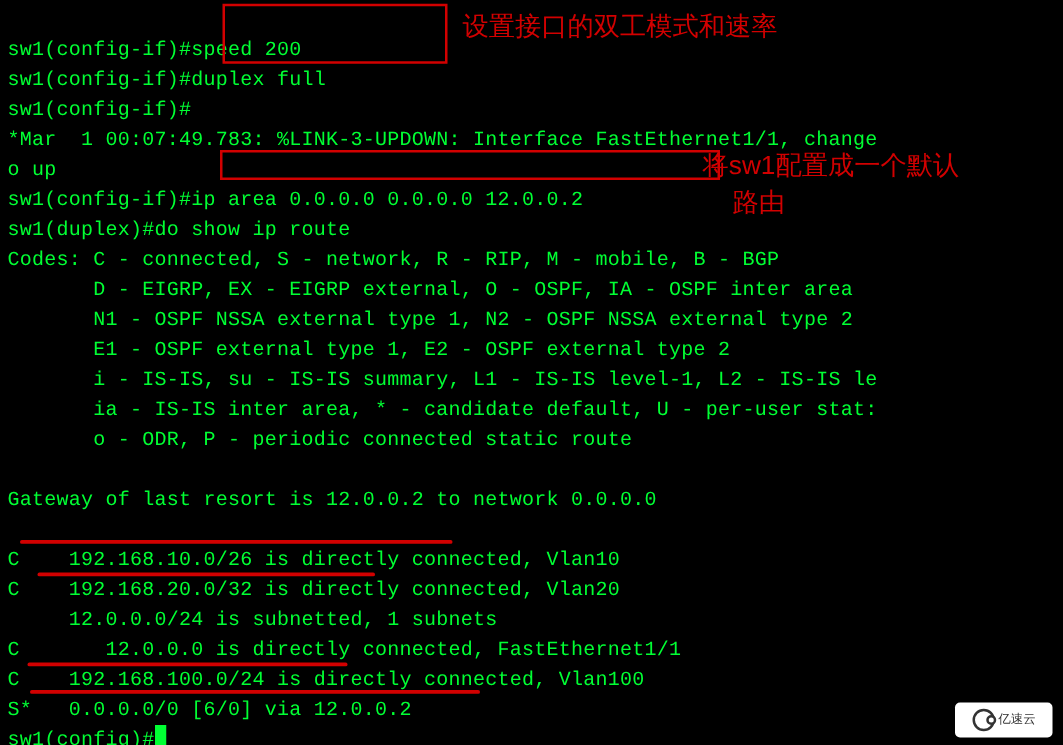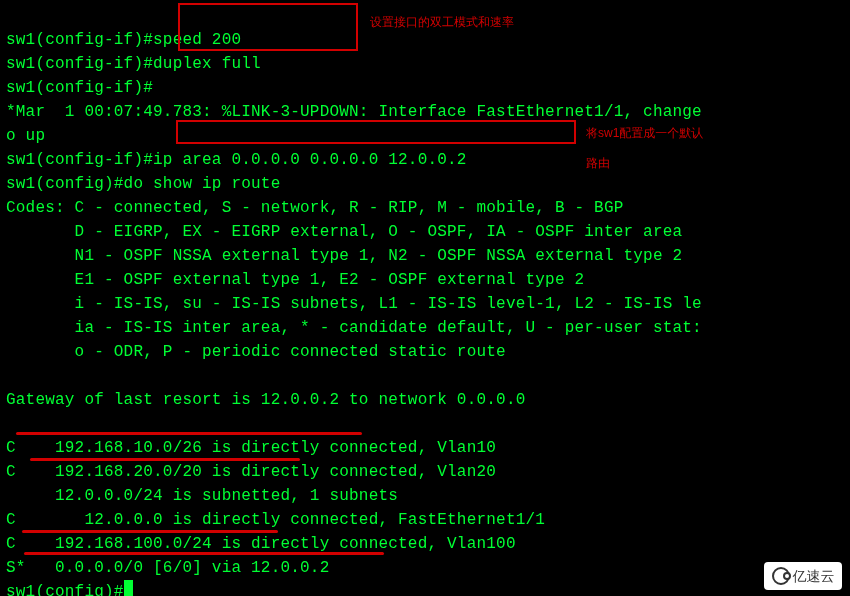--- a/index.html
+++ b/index.html
@@ -30,21 +30,21 @@
   .annot-box {
     position: absolute;
     border: 2px solid #d20000;
     box-sizing: border-box;
     pointer-events: none;
   }
   .annot-text {
     position: absolute;
     color: #d20000;
     font-family: "Microsoft YaHei", "SimSun", sans-serif;
-    font-size: 12px;
+    font-size: 21px;
     line-height: 20px;
     white-space: nowrap;
   }
   .underline {
     position: absolute;
     background: #d20000;
     height: 3px;
     border-radius: 2px;
   }
   .watermark {
@@ -54,65 +54,65 @@
     width: 78px;
     height: 28px;
     background: #fff;
     border-radius: 4px;
     box-shadow: 0 0 4px rgba(0,0,0,0.3);
     display:flex;
     align-items:center;
     justify-content:center;
     gap:3px;
     font-family: "Microsoft YaHei", sans-serif;
-    font-size:14px;
+    font-size:10px;
     color:#333;
   }
   .wm-icon {
     width:18px; height:18px;
     position:relative;
   }
   .wm-icon .c1 { position:absolute; width:18px; height:18px; border:2px solid #333; border-radius:50%; box-sizing:border-box; left:0; top:0;}
   .wm-icon .c2 { position:absolute; width:8px; height:8px; border:2px solid #333; border-radius:50%; box-sizing:border-box; left:11px; top:5px; background:#fff;}
 </style>
 </head>
 <body>
 
 <div class="terminal">
 <span>sw1(config-if)#speed 200</span>
 <span>sw1(config-if)#duplex full</span>
 <span>sw1(config-if)#</span>
 <span>*Mar  1 00:07:49.783: %LINK-3-UPDOWN: Interface FastEthernet1/1, change</span>
 <span>o up</span>
 <span>sw1(config-if)#ip area 0.0.0.0 0.0.0.0 12.0.0.2</span>
-<span>sw1(config)#do show ip route</span>
+<span>sw1(duplex)#do show ip route</span>
 <span>Codes: C - connected, S - network, R - RIP, M - mobile, B - BGP</span>
 <span>       D - EIGRP, EX - EIGRP external, O - OSPF, IA - OSPF inter area</span>
 <span>       N1 - OSPF NSSA external type 1, N2 - OSPF NSSA external type 2</span>
 <span>       E1 - OSPF external type 1, E2 - OSPF external type 2</span>
-<span>       i - IS-IS, su - IS-IS subnets, L1 - IS-IS level-1, L2 - IS-IS le</span>
+<span>       i - IS-IS, su - IS-IS summary, L1 - IS-IS level-1, L2 - IS-IS le</span>
 <span>       ia - IS-IS inter area, * - candidate default, U - per-user stat:</span>
 <span>       o - ODR, P - periodic connected static route</span>
 <span></span>
 <span>Gateway of last resort is 12.0.0.2 to network 0.0.0.0</span>
 <span></span>
 <span>C    192.168.10.0/26 is directly connected, Vlan10</span>
-<span>C    192.168.20.0/20 is directly connected, Vlan20</span>
+<span>C    192.168.20.0/32 is directly connected, Vlan20</span>
 <span>     12.0.0.0/24 is subnetted, 1 subnets</span>
 <span>C       12.0.0.0 is directly connected, FastEthernet1/1</span>
 <span>C    192.168.100.0/24 is directly connected, Vlan100</span>
 <span>S*   0.0.0.0/0 [6/0] via 12.0.0.2</span>
 <span><span>sw1(config)#</span><span class="cursor"></span></span>
 </div>
 
 <div class="annot-box" style="left:178px; top:3px; width:180px; height:48px;"></div>
 <div class="annot-text" style="left:370px; top:12px;">设置接口的双工模式和速率</div>
 
 <div class="annot-box" style="left:176px; top:120px; width:400px; height:24px;"></div>
-<div class="annot-text" style="left:586px; top:123px;">将sw1配置成一个默认</div>
+<div class="annot-text" style="left:562px; top:123px;">将sw1配置成一个默认</div>
 <div class="annot-text" style="left:586px; top:153px;">路由</div>
 
 <div class="underline" style="left:16px; top:432px; width:346px;"></div>
 <div class="underline" style="left:30px; top:458px; width:270px;"></div>
 <div class="underline" style="left:22px; top:530px; width:256px;"></div>
 <div class="underline" style="left:24px; top:552px; width:360px;"></div>
 
 <div class="watermark">
   <span class="wm-icon">
     <span class="c1"></span>

